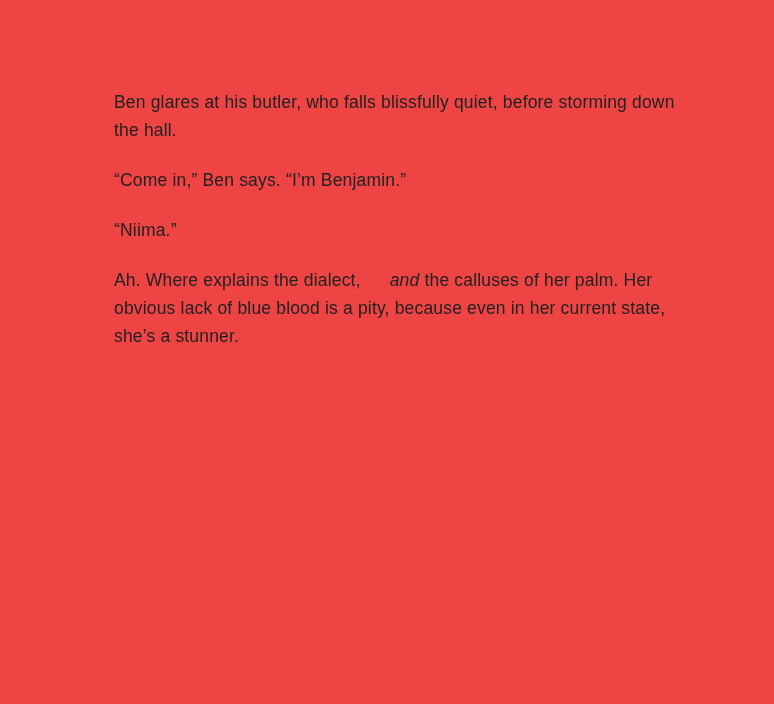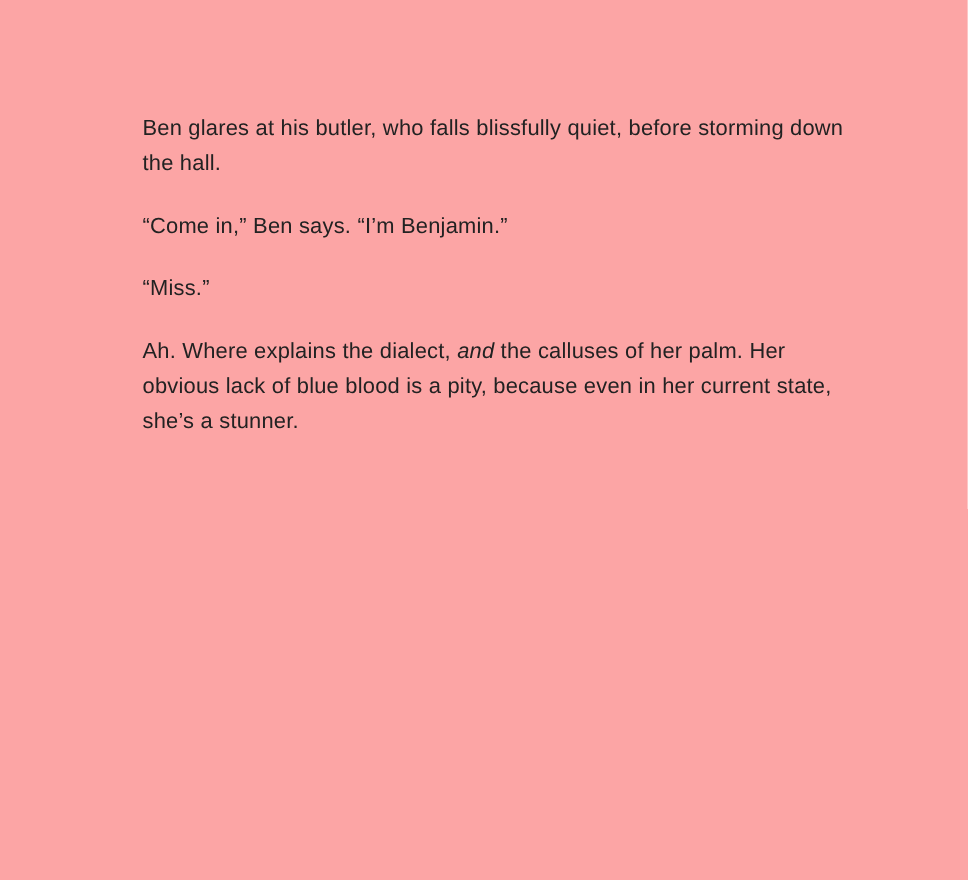--- a/index.html
+++ b/index.html
@@ -12,42 +12,43 @@
     height: 704px;
     font-family: "Liberation Sans", sans-serif;
     color: #1a1a1a;
     -webkit-font-smoothing: antialiased;
   }
   .page {
     box-sizing: border-box;
     width: 774px;
     height: 704px;
     padding: 88px 80px 12px 114px;
-    background: #fca5a5;
+    background: #ef4444;
   }
   .prose {
     max-width: 586px;
   }
   .para {
     font-size: 17.5px;
     line-height: 28px;
     margin: 0 0 22px 0;
     color: #222222;
     letter-spacing: 0.01em;
   }
   .para:last-child {
     margin-bottom: 0;
   }
   .para em {
     font-style: italic;
+    margin-left: 24px;
   }
 </style>
 </head>
 <body>
 
 <div class="page">
   <div class="prose" id="prose-root">
       <p class="para"><span>Ben glares at his butler, who falls blissfully quiet, before storming down the hall.</span></p>
       <p class="para"><span>“Come in,” Ben says. “I’m Benjamin.”</span></p>
-      <p class="para"><span>“Miss.”</span></p>
+      <p class="para"><span>“Niima.”</span></p>
       <p class="para"><span>Ah. Where explains the dialect, </span><em>and</em><span> the calluses of her palm. Her obvious lack of blue blood is a pity, because even in her current state, she’s a stunner.</span></p>
     </div>
 </div>
 
 </body></html>

